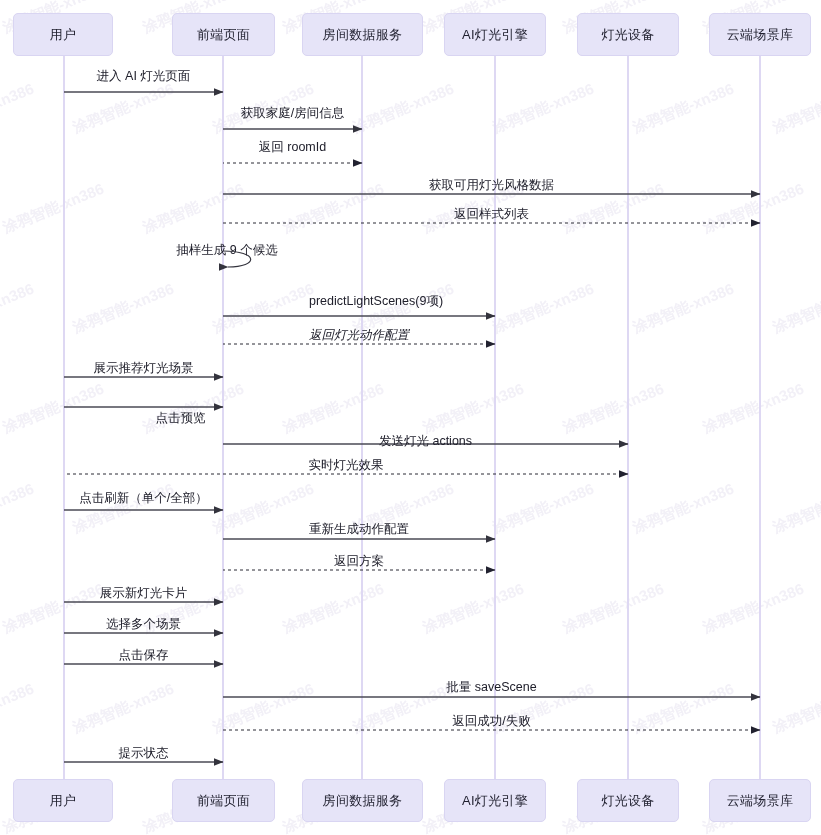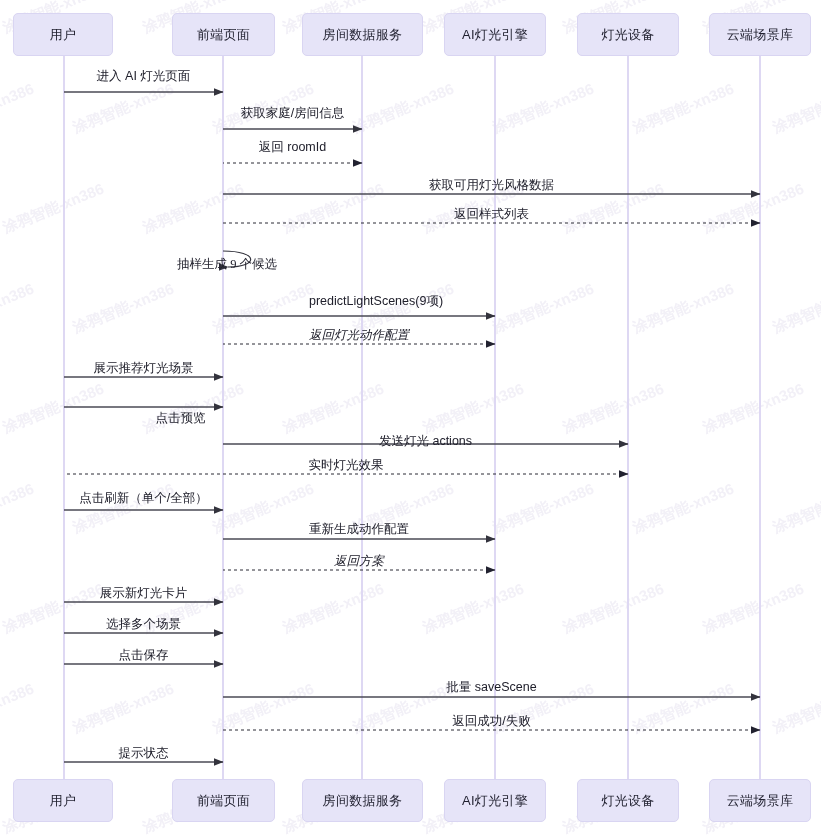--- a/index.html
+++ b/index.html
@@ -237,30 +237,30 @@
       <div class="participant-box" style="left: 709px; top: 779px; width: 102px; height: 43px;">
         <span class="participant-label">云端场景库</span>
       </div>
     </div>
   <div id="labels">
       <div class="msg-label" style="left: 143.5px; top: 68px;">进入 AI 灯光页面</div>
       <div class="msg-label" style="left: 292.5px; top: 105px;">获取家庭/房间信息</div>
       <div class="msg-label" style="left: 292.5px; top: 139px;">返回 roomId</div>
       <div class="msg-label" style="left: 491.5px; top: 177px;">获取可用灯光风格数据</div>
       <div class="msg-label" style="left: 491.5px; top: 206px;">返回样式列表</div>
-      <div class="msg-label" style="left: 227px; top: 256px; font-family: Liberation Serif, serif;">抽样生成 9 个候选</div>
+      <div class="msg-label" style="left: 227px; top: 242px;">抽样生成 9 个候选</div>
       <div class="msg-label" style="left: 359px; top: 293px; margin-left: 17px;">predictLightScenes(9项)</div>
       <div class="msg-label" style="left: 359px; top: 327px; font-style: italic;">返回灯光动作配置</div>
       <div class="msg-label" style="left: 143.5px; top: 360px;">展示推荐灯光场景</div>
       <div class="msg-label" style="left: 143.5px; top: 410px; margin-left: 37px;">点击预览</div>
       <div class="msg-label" style="left: 425.5px; top: 433px;">发送灯光 actions</div>
       <div class="msg-label" style="left: 346px; top: 457px;">实时灯光效果</div>
       <div class="msg-label" style="left: 143.5px; top: 490px;">点击刷新（单个/全部）</div>
       <div class="msg-label" style="left: 359px; top: 521px; text-align: center;">重新生成动作配置</div>
-      <div class="msg-label" style="left: 359px; top: 553px; font-style: italic;">返回方案</div>
+      <div class="msg-label" style="left: 359px; top: 553px;">返回方案</div>
       <div class="msg-label" style="left: 143.5px; top: 585px;">展示新灯光卡片</div>
       <div class="msg-label" style="left: 143.5px; top: 616px;">选择多个场景</div>
       <div class="msg-label" style="left: 143.5px; top: 647px;">点击保存</div>
       <div class="msg-label" style="left: 491.5px; top: 679px;">批量 saveScene</div>
       <div class="msg-label" style="left: 491.5px; top: 713px;">返回成功/失败</div>
       <div class="msg-label" style="left: 143.5px; top: 745px;">提示状态</div>
     </div>
 
 </div>
 

